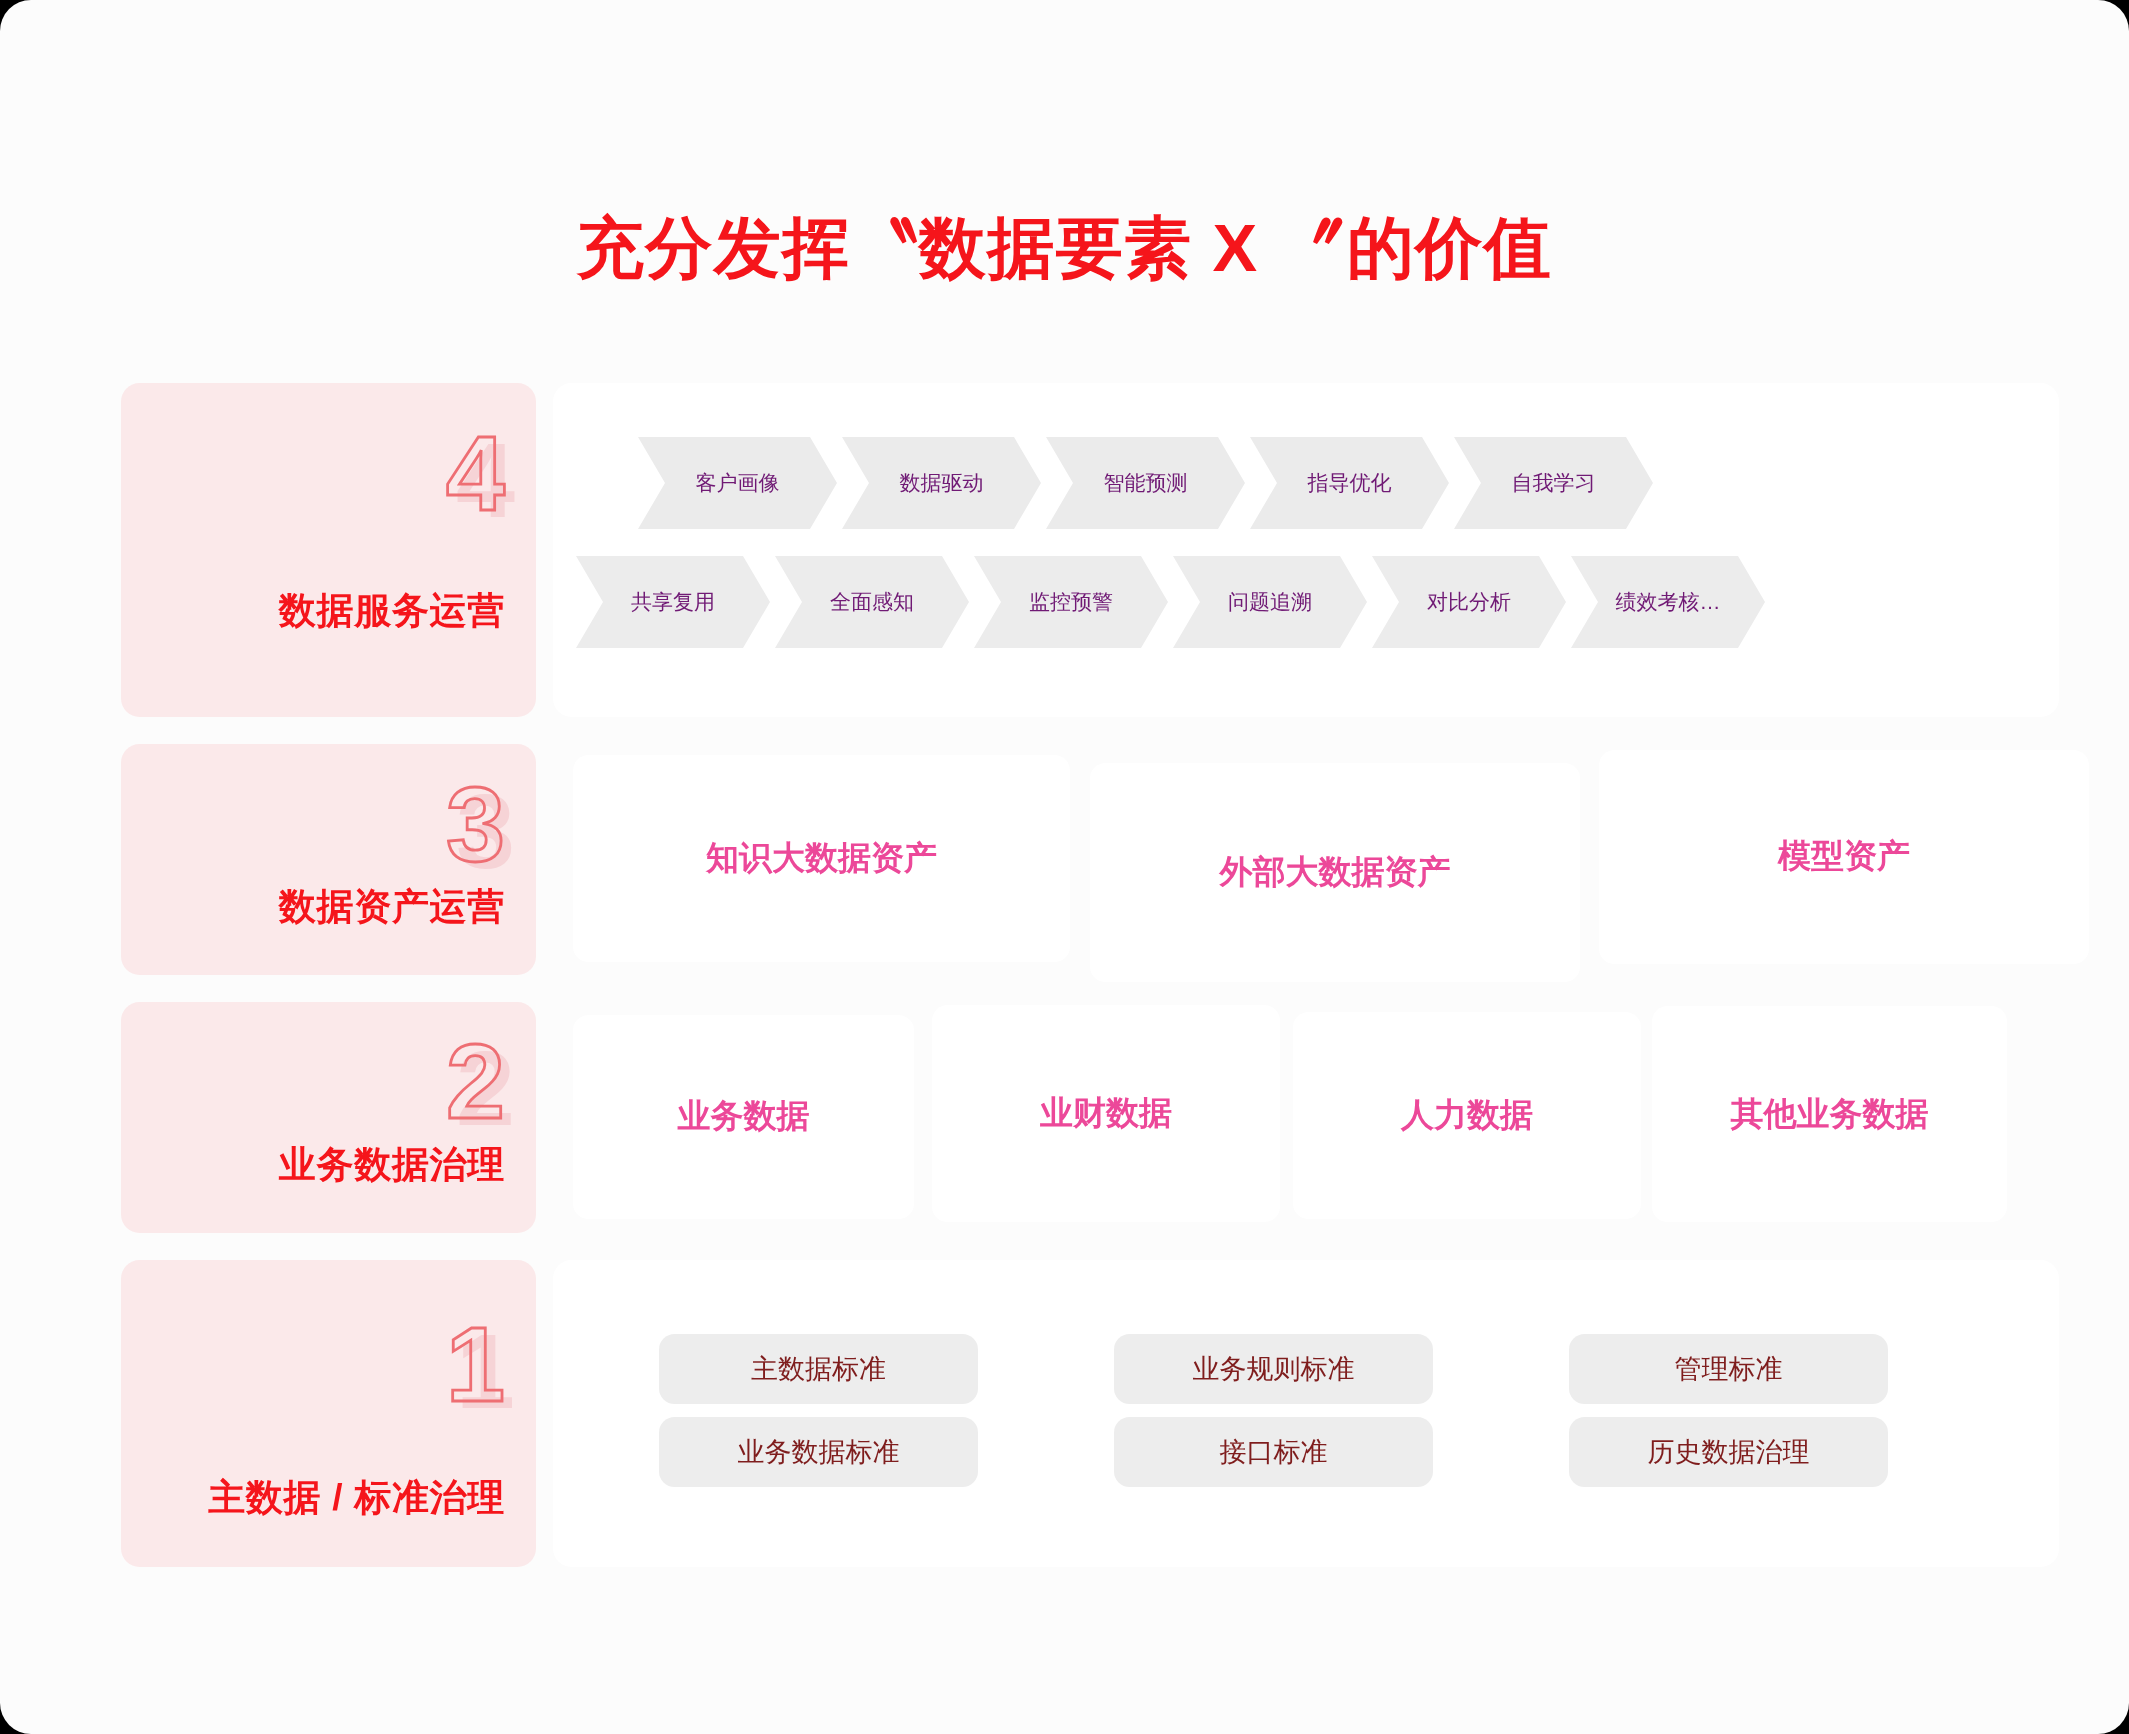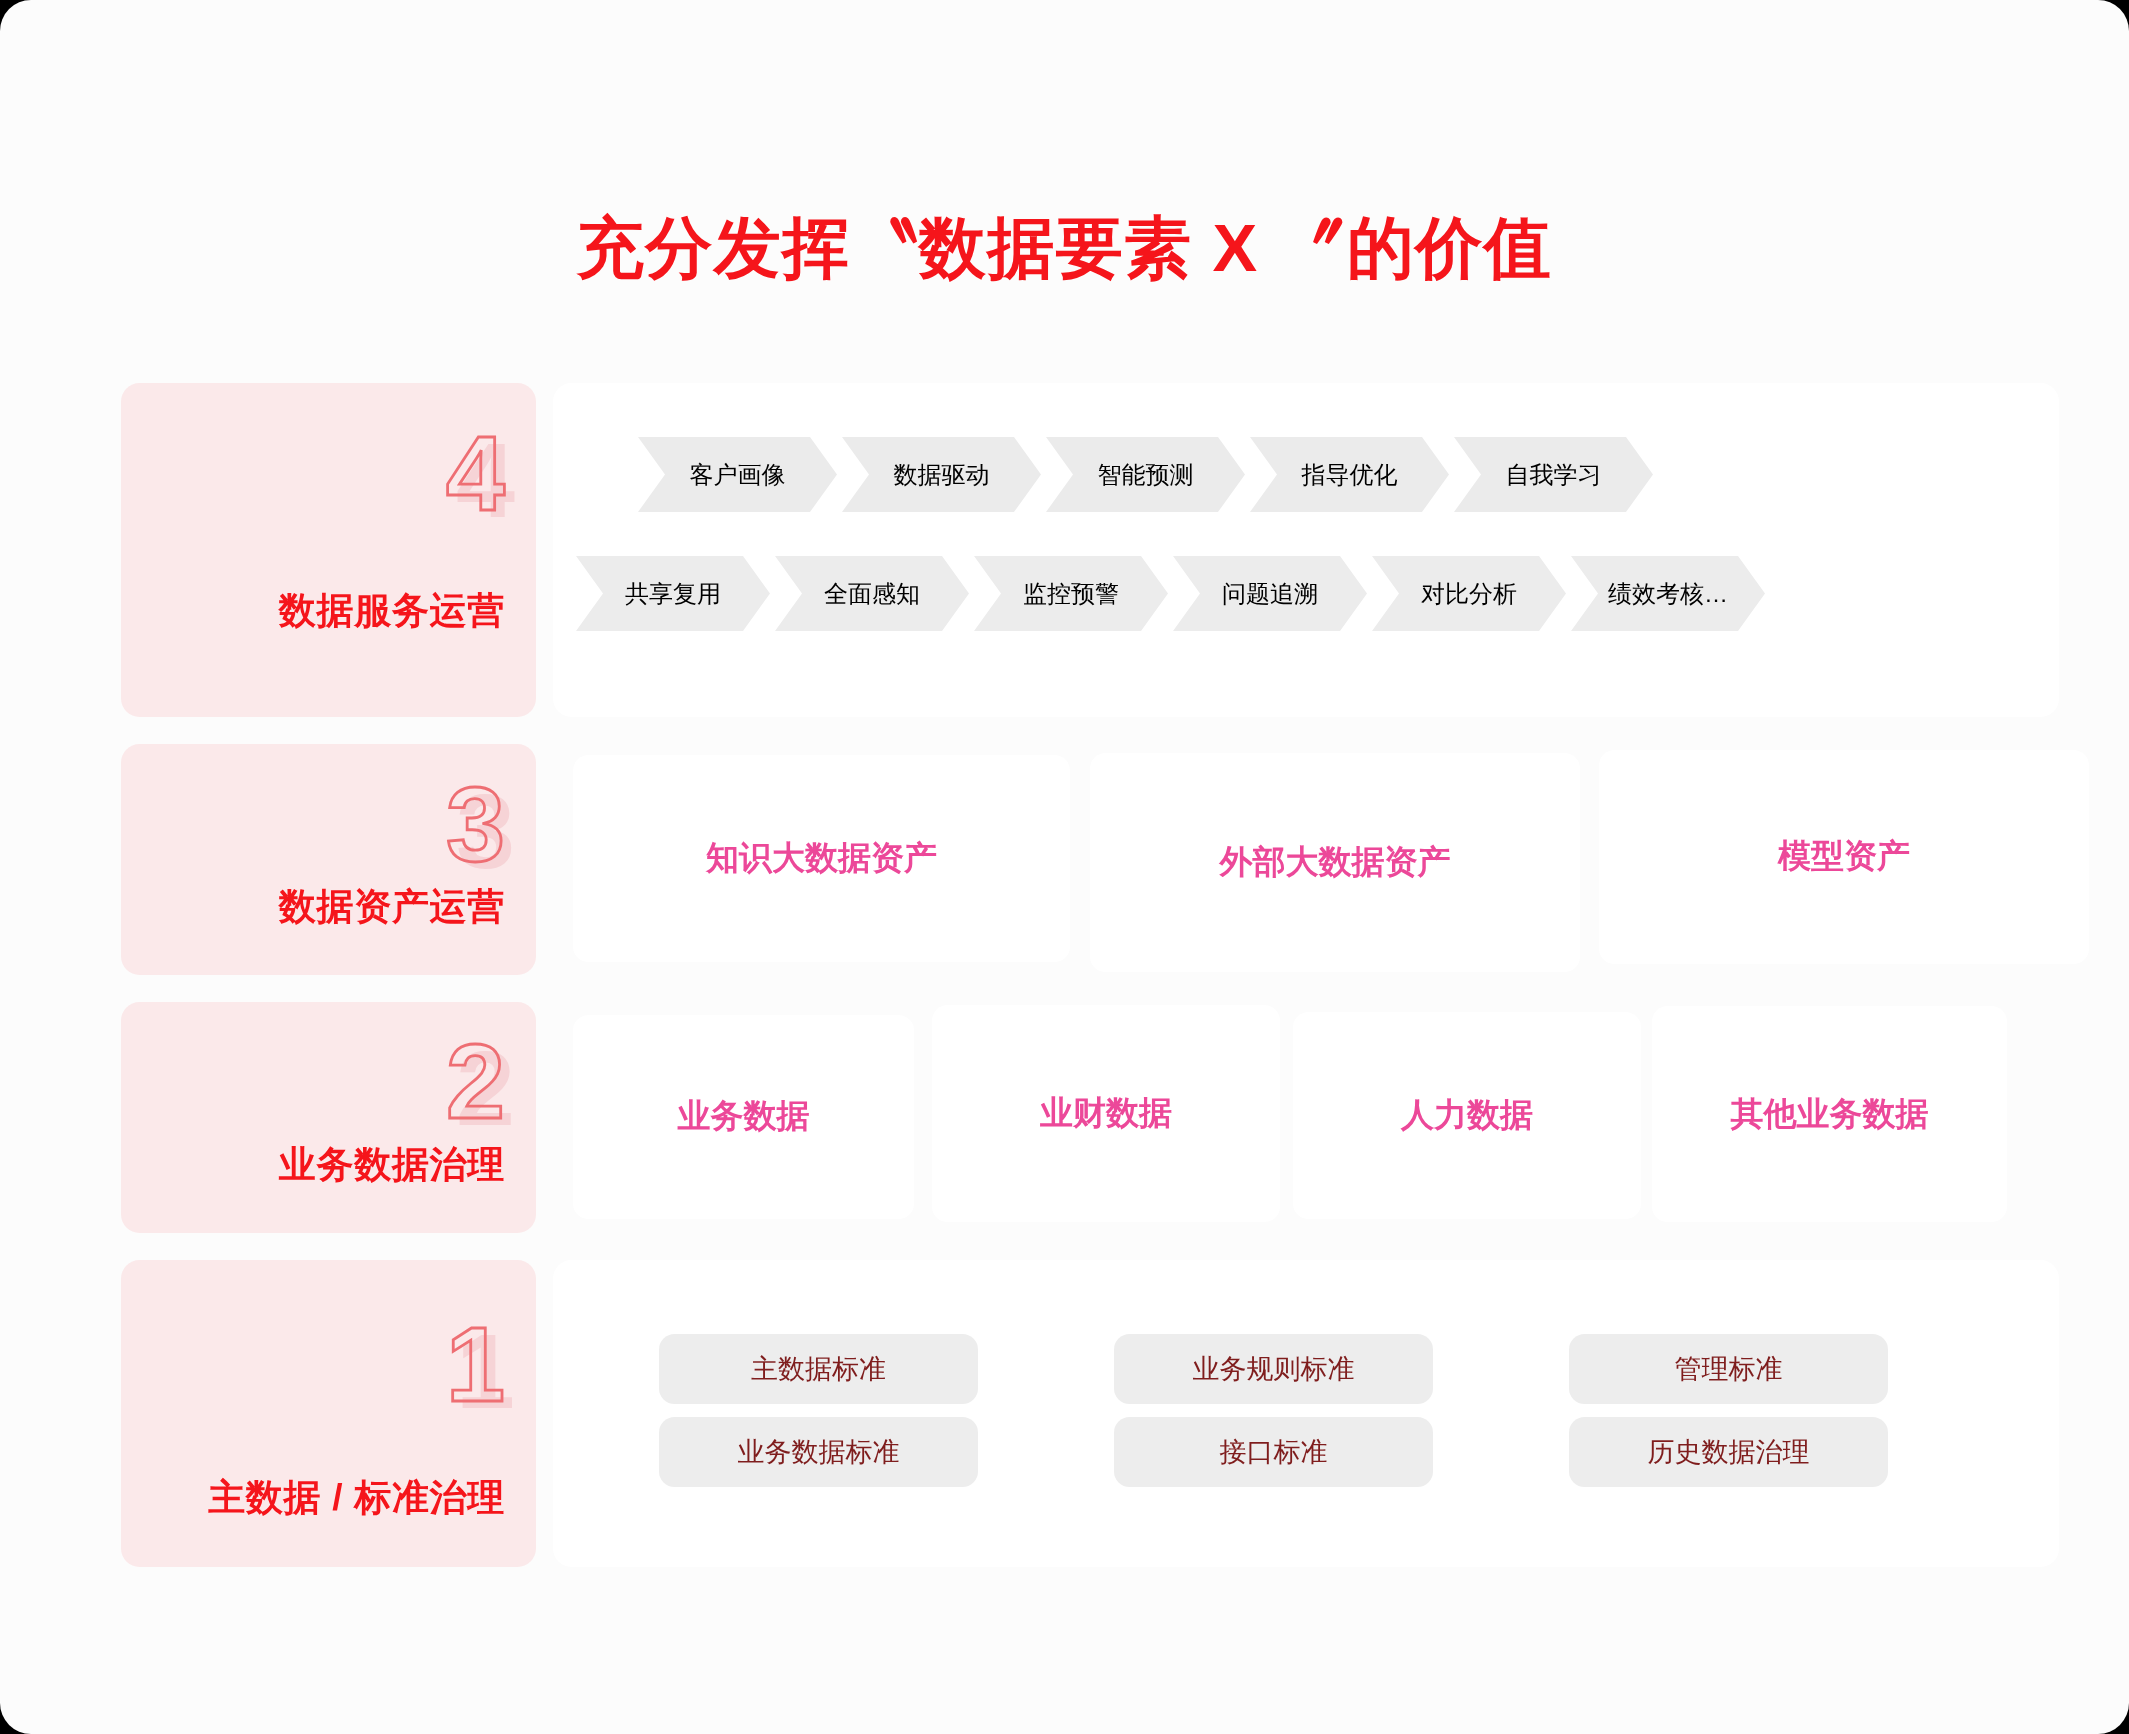--- a/index.html
+++ b/index.html
@@ -90,27 +90,27 @@
   .r4 .label-num   { top:37px; }
   .r4 .num-shadow  { top:44px; }
   .r4 .label-text  { top:203px; }
 
   .chev-row { position:absolute; left:0; right:0; display:flex; }
   .chev-row-1 { top:54px; left:85px; }
   .chev-row-2 { top:165px; left:23px; }
 
   .chev {
     position:relative;
-    height:75px;
+    height:92px;
     display:flex;
     align-items:center;
     justify-content:center;
     background:#EBEBEB;
-    color:#000000;
-    font-size:24px;
+    color:#701a75;
+    font-size:21px;
     white-space:nowrap;
     margin-right:5px;
     padding:0 12.8px;
     clip-path:polygon(0 0, calc(100% - 27px) 0, 100% 50%, calc(100% - 27px) 100%, 0 100%, 27px 50%);
   }
   .chev-row-2 .chev { background:#ECECEC;margin-top:8px; }
   .chev-w1 { width:199px; }
   .chev-w2 { width:194px; }
 
   
@@ -126,21 +126,21 @@
     border-radius:15.6px;
     display:flex;
     align-items:center;
     justify-content:center;
     color:#ec4899;
     font-size:33px;
     font-weight:bold;
     white-space:nowrap;
   }
   .r3 .card:nth-child(1) { position:absolute; left:20px;   top:11.4px; width:497px; height:207px; }
-  .r3 .card:nth-child(2) { position:absolute; left:537px;  top:9px;  width:490px; height:219px; }
+  .r3 .card:nth-child(2) { position:absolute; left:537px;  top:19px;  width:490px; height:219px; }
   .r3 .card:nth-child(3) { position:absolute; left:1046px; top:5.7px;  width:490px; height:214px; }
 
   
   .r2 { height:231px; margin-top:27px; }
   .r2 .label-num   { top:25.6px; }
   .r2 .num-shadow  { top:33px; }
   .r2 .label-text  { top:138px; }
 
   .r2 .card:nth-child(1) { position:absolute; left:20px;   top:12.8px; width:341px; height:204px; }
   .r2 .card:nth-child(2) { position:absolute; left:379px;  top:2.8px;  width:348px; height:217px; }

